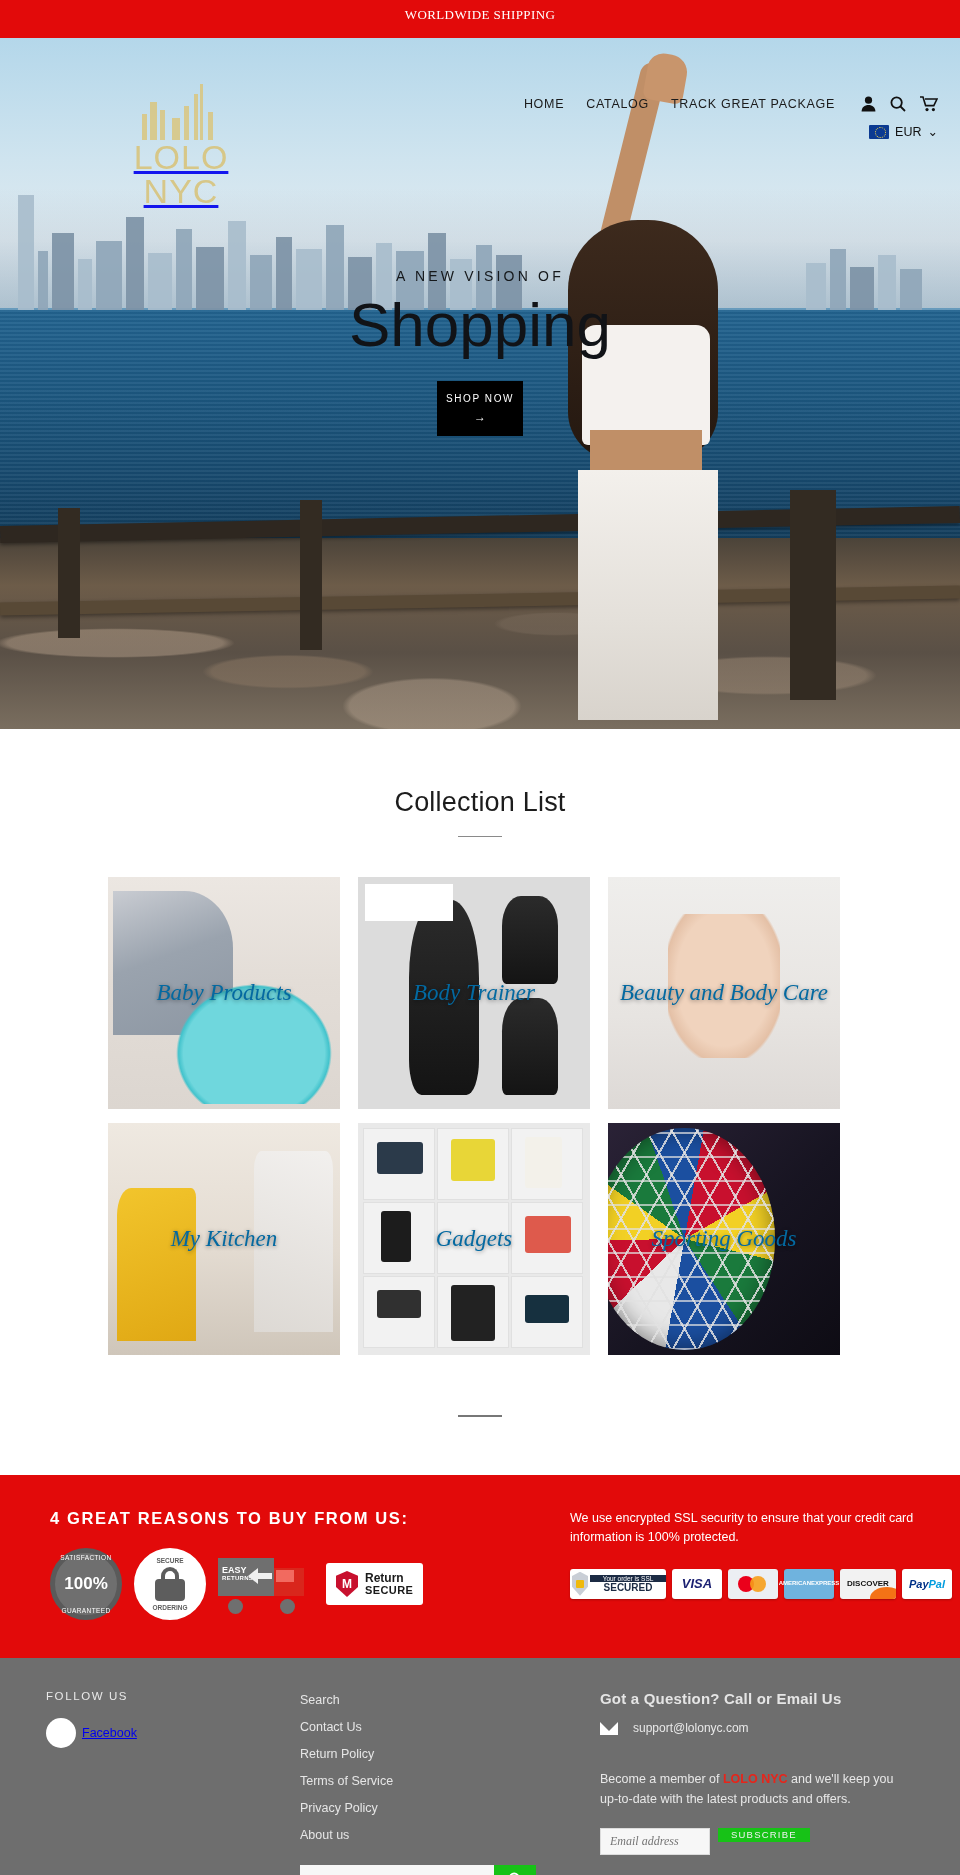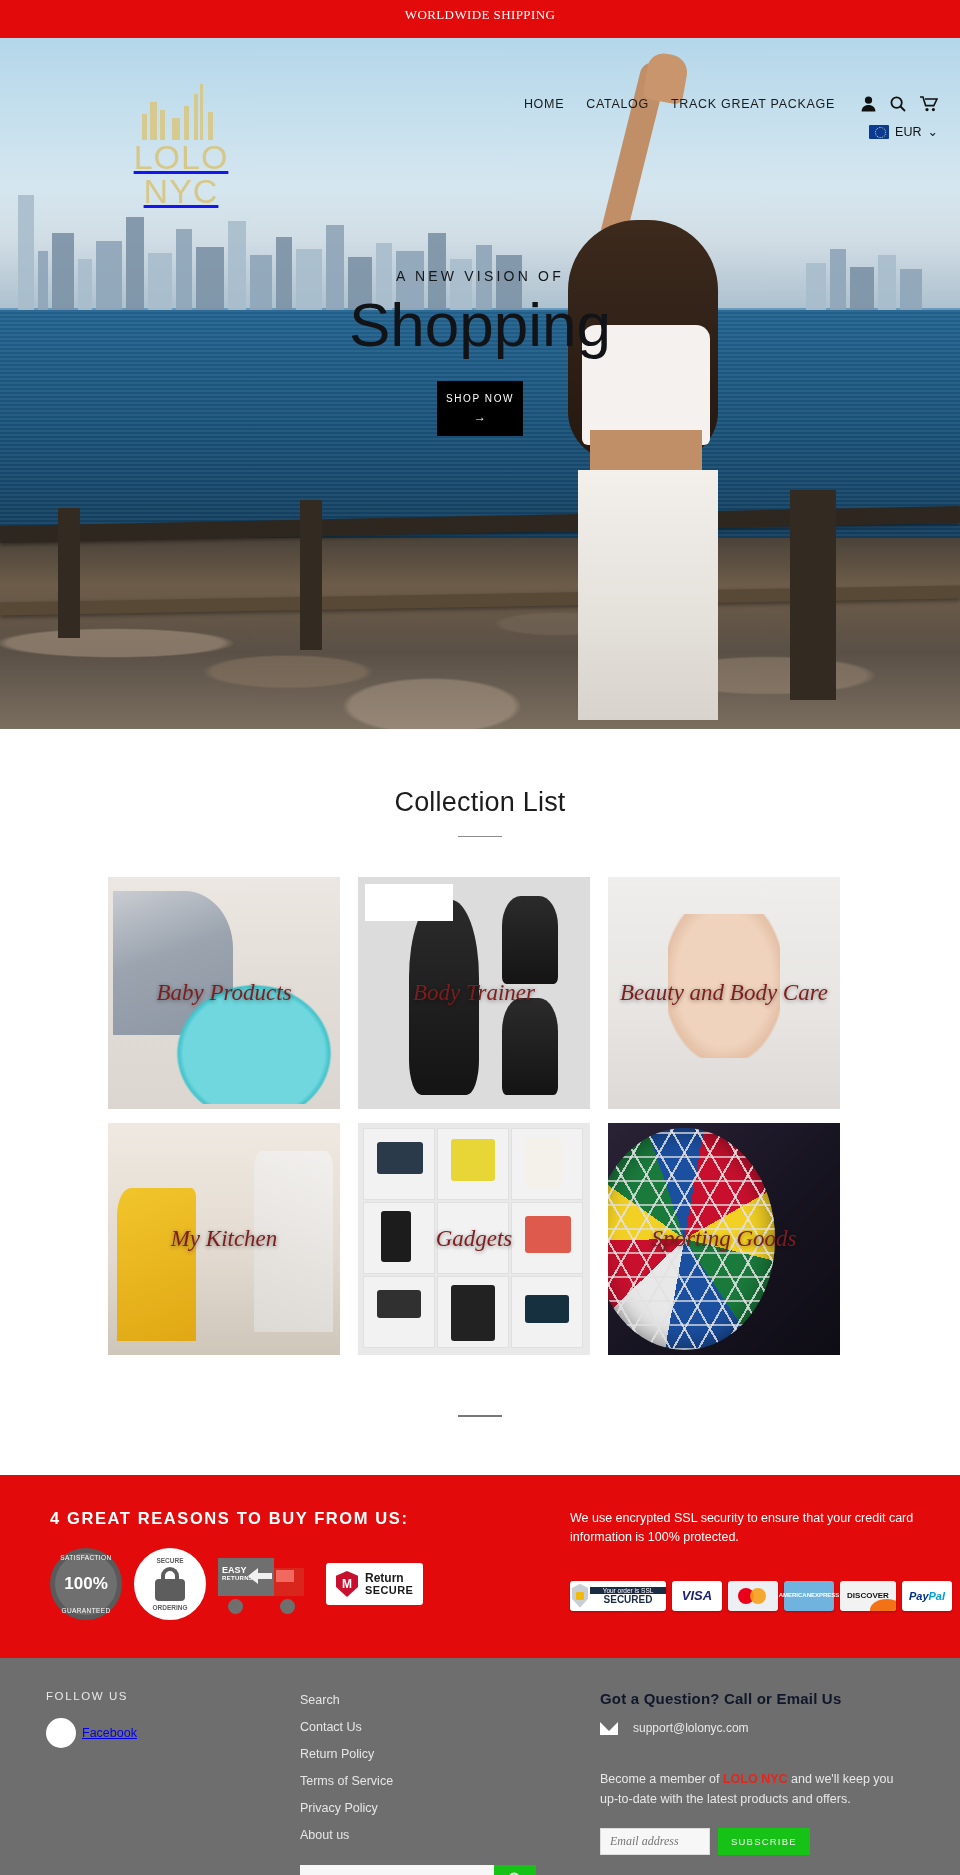--- a/index.html
+++ b/index.html
@@ -160,21 +160,21 @@
   .grid {
     width: 744px; margin: 40px auto 0;
     display:grid; grid-template-columns: repeat(3, 232px); gap: 14px 18px;
   }
   .tile {
     position:relative; height: 232px; overflow:hidden; display:block;
     text-decoration:none; background:#ddd;
   }
   .tile-label {
     position:absolute; left:0; right:0; top:50%; transform:translateY(-50%);
-    text-align:center; color:#7f1d1d; font-family:"Liberation Serif", serif;
+    text-align:center; color:#0369a1; font-family:"Liberation Serif", serif;
     font-style: italic; font-size: 23px; line-height:1.15; padding: 0 10px;
     text-shadow: 0 1px 4px rgba(0,0,0,.45);
   }
 
   
   .art { position:absolute; inset:0; }
   .art-baby { background: linear-gradient(180deg,#ece7e2 0%, #e3ddd7 45%, #dcd6d0 100%); }
   .art-baby:after{
     content:""; position:absolute; left:26%; bottom:2%; width:74%; height:55%;
     background: radial-gradient(ellipse at 50% 60%, #6fd7dd 0 58%, #43c3cc 62%, transparent 64%);
@@ -278,21 +278,21 @@
   .mc-shield{
     width:22px;height:26px;background:#c8102e; color:#fff;
     clip-path: polygon(50% 0,100% 18%,100% 62%,50% 100%,0 62%,0 18%);
     display:flex;align-items:center;justify-content:center;font-size:12px;font-weight:bold;
   }
   .mc-text{ color:#1a1a1a; font-size:12px; font-weight:bold; line-height:1.05;}
   .mc-text small{ display:block; font-size:11px; letter-spacing:.4px;}
 
   .trust-right h3 { margin-bottom: 10px; }
   .trust-right p { font-size: 12.5px; line-height: 1.55; max-width: 350px; }
-  .pay-row { display:flex; align-items:center; gap: 6px; margin-top: 33px; }
+  .pay-row { display:flex; align-items:center; gap: 6px; margin-top: 21px; }
   .pay {
     background:#fff; border-radius:3px; height: 30px; display:flex;
     align-items:center; justify-content:center; font-weight:bold; flex:none;
     box-shadow: 0 1px 2px rgba(0,0,0,.25);
   }
   .pay-ssl { width: 96px; padding:0; flex-direction:column; gap:0; position:relative; padding-left:20px;}
   .pay-ssl .sslock{
     position:absolute; left:2px; top:3px; width:16px;height:24px;background:#c9ced6;
     clip-path: polygon(50% 0,100% 18%,100% 62%,50% 100%,0 62%,0 18%);
   }
@@ -330,34 +330,34 @@
   .flinks a { color:#e6e6e6; text-decoration:none; font-size: 12.5px; }
   .fsearch { display:flex; margin-top: 22px; width: 236px; }
   .fsearch input {
     flex:1; height: 29px; border:none; background:#f7f7f7; padding: 0 9px;
     font-family:"Liberation Serif", serif; font-style:italic; font-size:11.5px; color:#555;
   }
   .fsearch button {
     width: 42px; height: 29px; background:#17c217; border:none; cursor:pointer;
     display:flex;align-items:center;justify-content:center;
   }
-  .fcol-3 h4 { font-size: 15px; font-weight:bold; color:#0f172a; margin-bottom: 14px; letter-spacing:.2px;}
+  .fcol-3 h4 { font-size: 15px; font-weight:bold; color:#e5e5e5; margin-bottom: 14px; letter-spacing:.2px;}
   .email-row{ display:flex; align-items:center; gap:15px; font-size: 12px; margin-bottom: 34px;}
   .env { width:18px;height:13px;background:#fff;position:relative;flex:none;}
   .env:after{content:"";position:absolute;left:0;top:0;width:0;height:0;
     border-left:9px solid transparent;border-right:9px solid transparent;border-top:9px solid #6e6e6e;}
   .member { font-size: 12.5px; line-height: 1.62; max-width: 300px; }
   .member b { color:#e8241a; font-weight:bold; }
   .news { display:flex; margin-top: 18px; }
   .news input {
     width: 110px; height: 27px; border:1px solid #dcdcdc; background:#f7f7f7; padding:0 9px;
     font-family:"Liberation Serif", serif; font-style:italic; font-size:12px; color:#333;
   }
   .news button {
-    margin-left: 8px; height: 27px; padding: 0 13px; background:#17c217; border:none;
+    margin-left: 8px; height: 14px; padding: 0 13px; background:#17c217; border:none;
     color:#f1f1f1; font-size: 9.5px; letter-spacing: 1.2px; cursor:pointer;
     font-family:"Liberation Sans", sans-serif;
   }
 </style>
 </head>
 <body>
 
 <div class="announce">
   <span>WORLDWIDE SHIPPING</span>
 </div>

